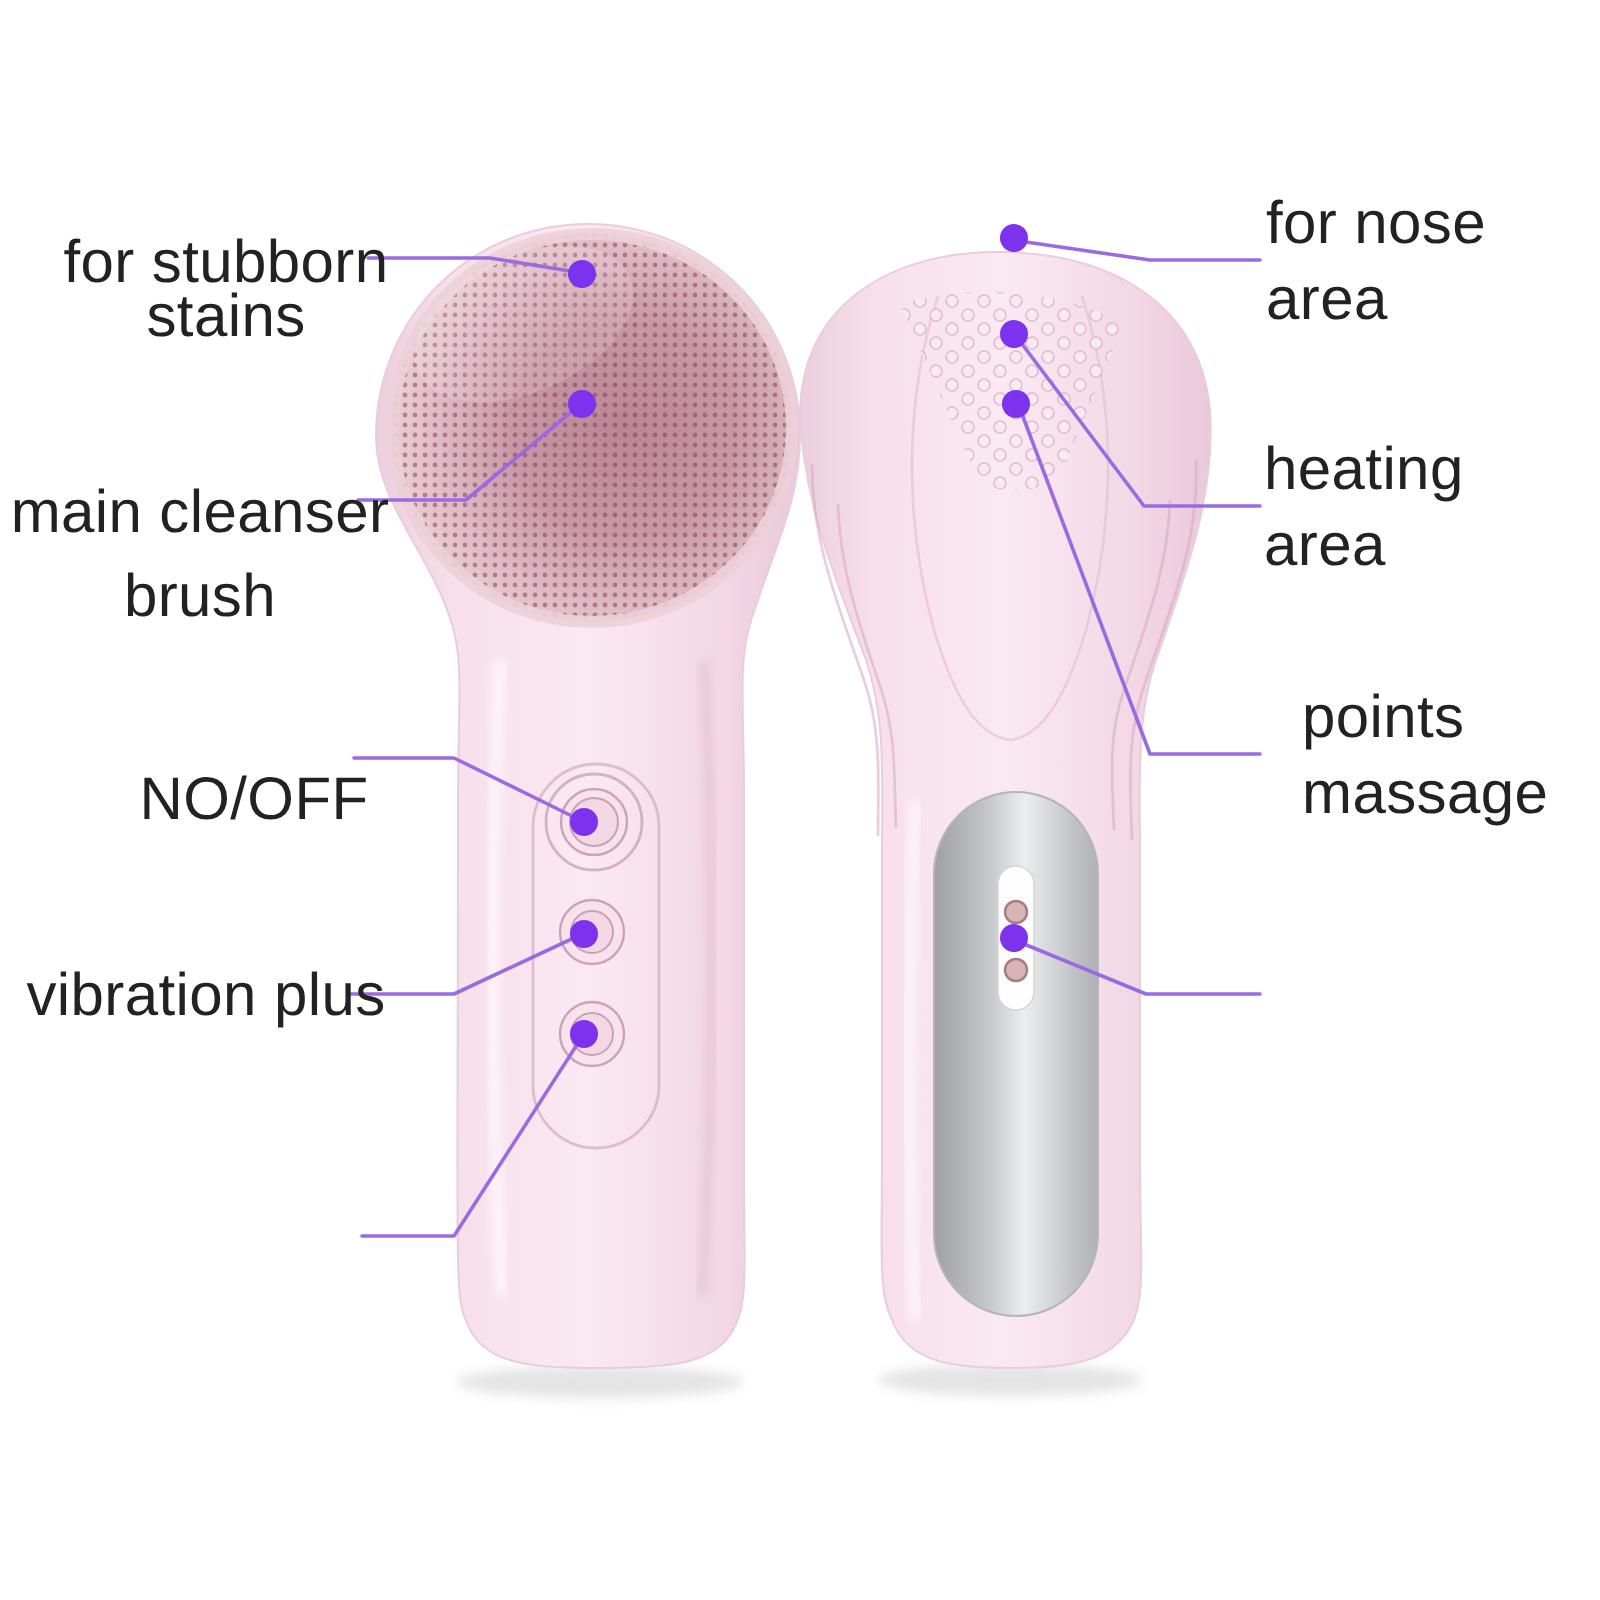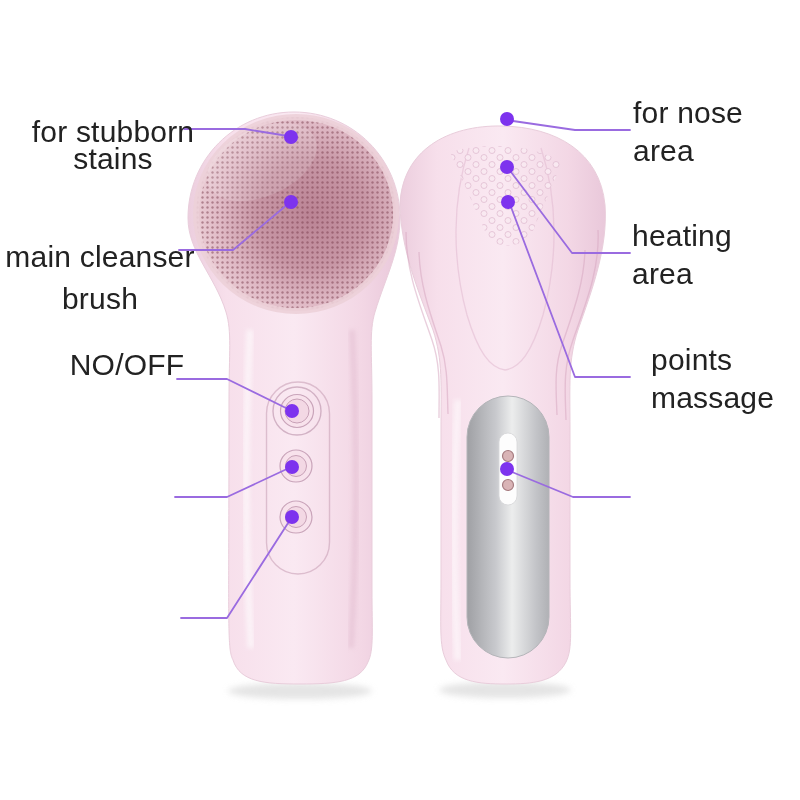--- a/index.html
+++ b/index.html
@@ -21,21 +21,21 @@
     white-space:pre-line;
     text-align:center;
     transform:translate(-50%,-50%);
     line-height:1.25;
     letter-spacing:.2px;
   }
   .lbl.left-col{text-align:center;}
   .lbl.right-anchor{transform:translate(0,-50%);text-align:left;}
   #lbl-for-stubborn-stains{left:113px;top:145px;line-height:27px;}
   #lbl-main-cleanser-brush{left:100px;top:278px;line-height:42px;text-align:center;}
-  #lbl-no-off{left:127px;top:365px;}
+  #lbl-no-off{left:127px;top:400px;}
   #lbl-vibration-plus{left:103px;top:498px;}
   #lbl-vibration-reduce{left:101px;top:618px;}
   #lbl-for-nose-area{left:633px;top:131px;}
   #lbl-heating-area{left:632px;top:254px;}
   #lbl-points-massage{left:651px;top:378px;}
   #lbl-magnetic-contact-charging{left:694px;top:517px;line-height:36px;}
   .cline{
     stroke:var(--line-purple,#9a6be0);
     stroke-width:1.8;
     fill:none;
@@ -190,18 +190,19 @@
       <circle class="cdot" cx="508" cy="202" r="7"></circle>
       <circle class="cdot" cx="507" cy="469" r="7"></circle>
     </g>
   </svg>
 
   <div class="lbl left-col" id="lbl-for-stubborn-stains">for stubborn
 stains</div>
   <div class="lbl left-col" id="lbl-main-cleanser-brush">main cleanser
 brush</div>
   <div class="lbl left-col" id="lbl-no-off">NO/OFF</div>
+  <div class="lbl left-col" id="lbl-vibration-plus">vibration plus</div>
 
   <div class="lbl right-anchor" id="lbl-for-nose-area">for nose area</div>
   <div class="lbl right-anchor" id="lbl-heating-area">heating area</div>
   <div class="lbl right-anchor" id="lbl-points-massage">points massage</div>
 
 </div>
 
 </body></html>

